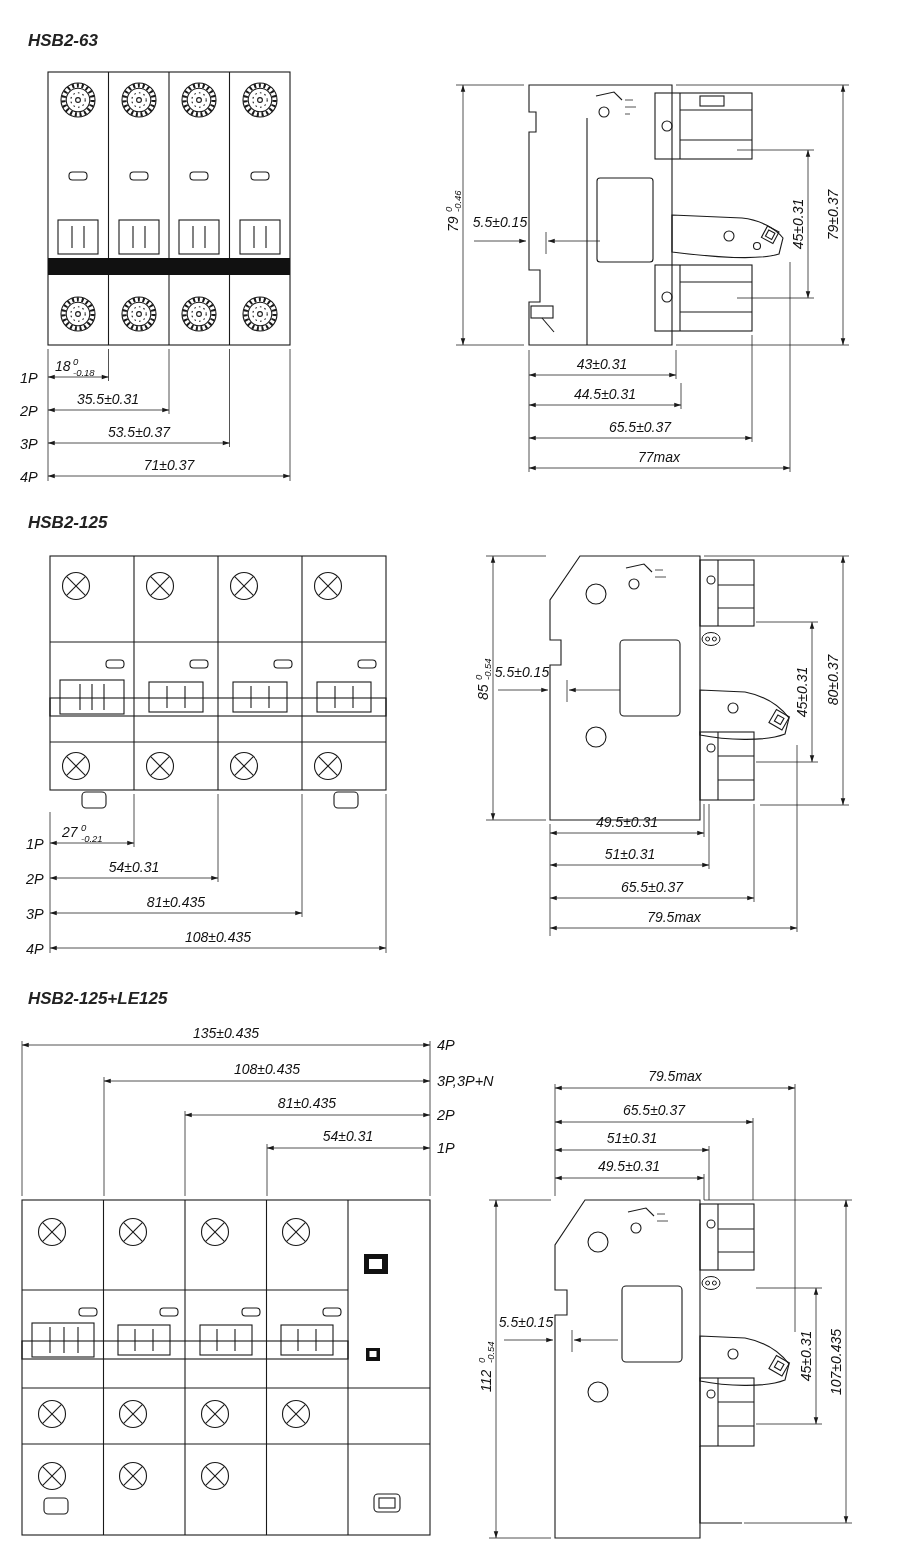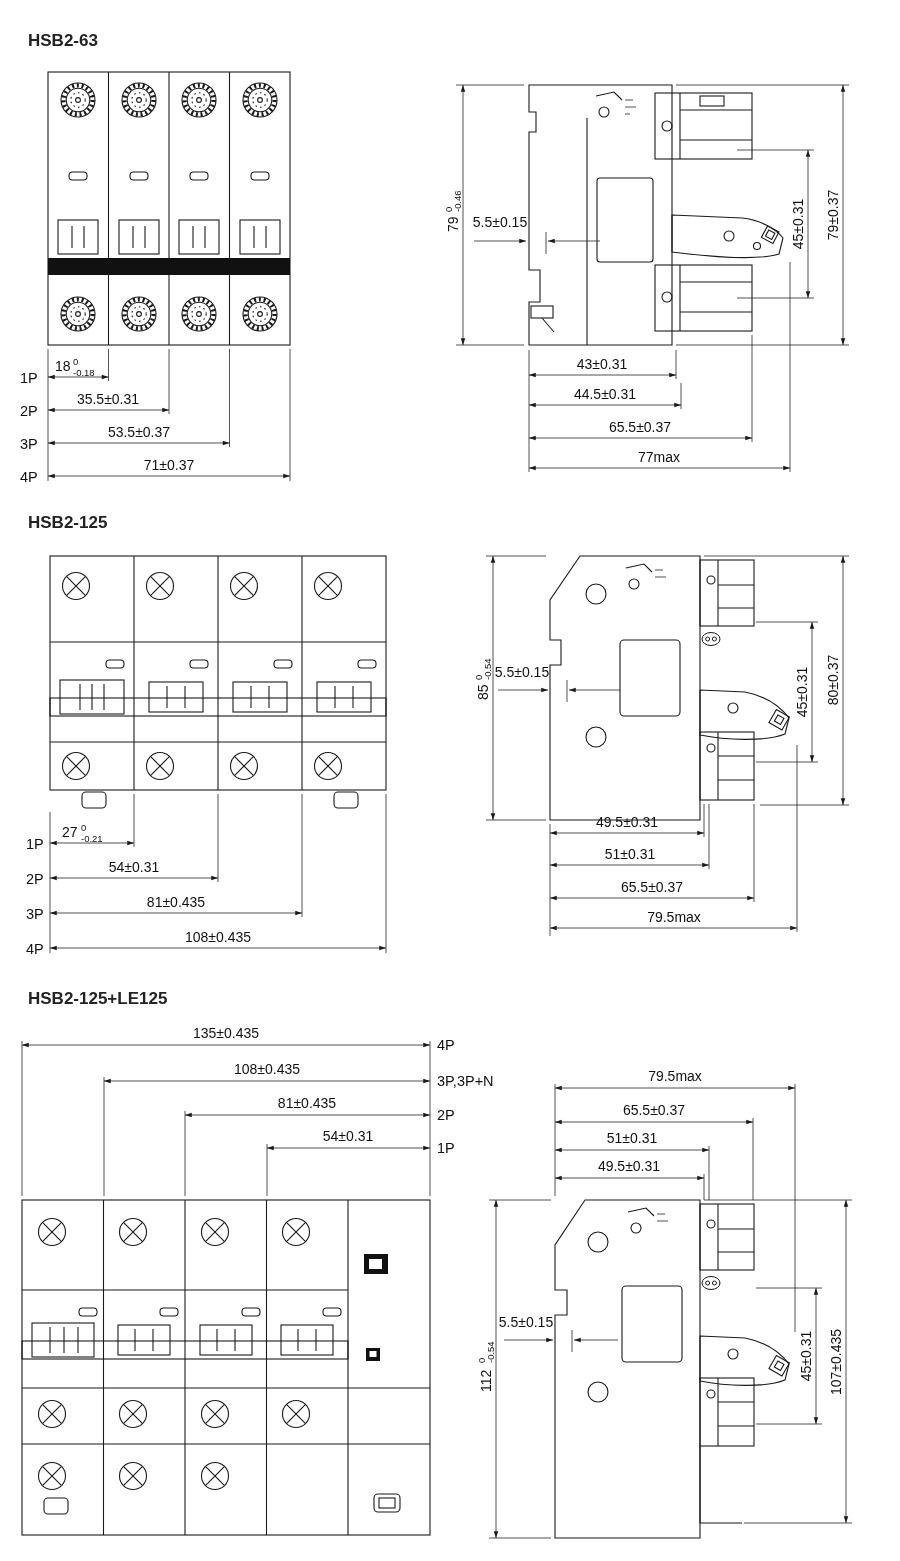--- a/index.html
+++ b/index.html
@@ -1,17 +1,17 @@
 <!DOCTYPE html>
 <html><head>
 <meta charset="utf-8">
 <style>
   html,body{margin:0;padding:0;background:#ffffff;}
   .canvas{position:relative;width:900px;height:1561px;background:#ffffff;overflow:hidden;
-          font-family:"Liberation Sans",sans-serif;}
+          font-family:"Liberation Sans",sans-serif;font-style:italic;}
   svg{display:block;}
   .title{font-size:17px;font-weight:bold;fill:#222222;font-family:"Liberation Sans",sans-serif;}
   .dim{font-size:14px;fill:#111111;font-family:"Liberation Sans",sans-serif;}
   .tol{font-size:9.5px;fill:#111111;font-family:"Liberation Sans",sans-serif;}
   .pole{font-size:14.5px;fill:#111111;font-family:"Liberation Sans",sans-serif;}
   .ln{stroke:#1a1a1a;stroke-width:1.1;fill:none;}
   .thin{stroke:#1a1a1a;stroke-width:0.75;fill:none;}
   .fillb{fill:#111111;stroke:none;}
 </style>
 </head>

